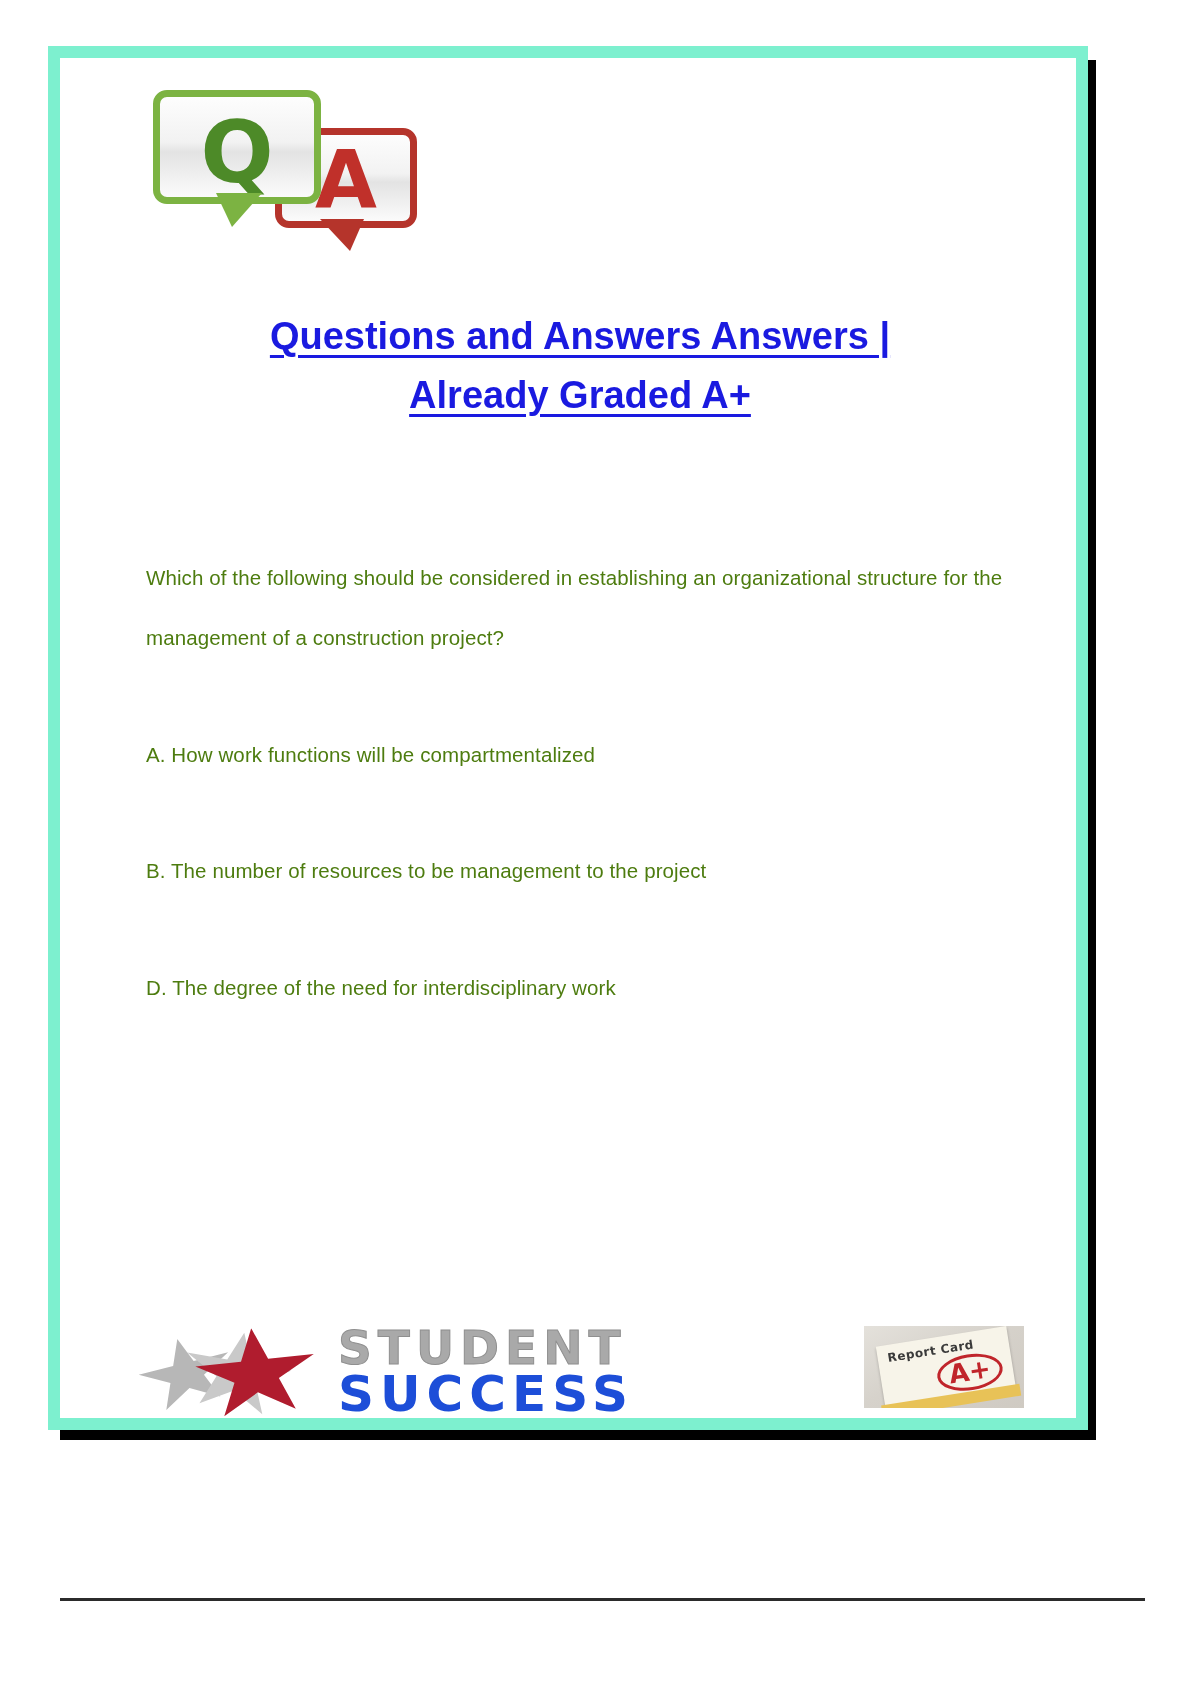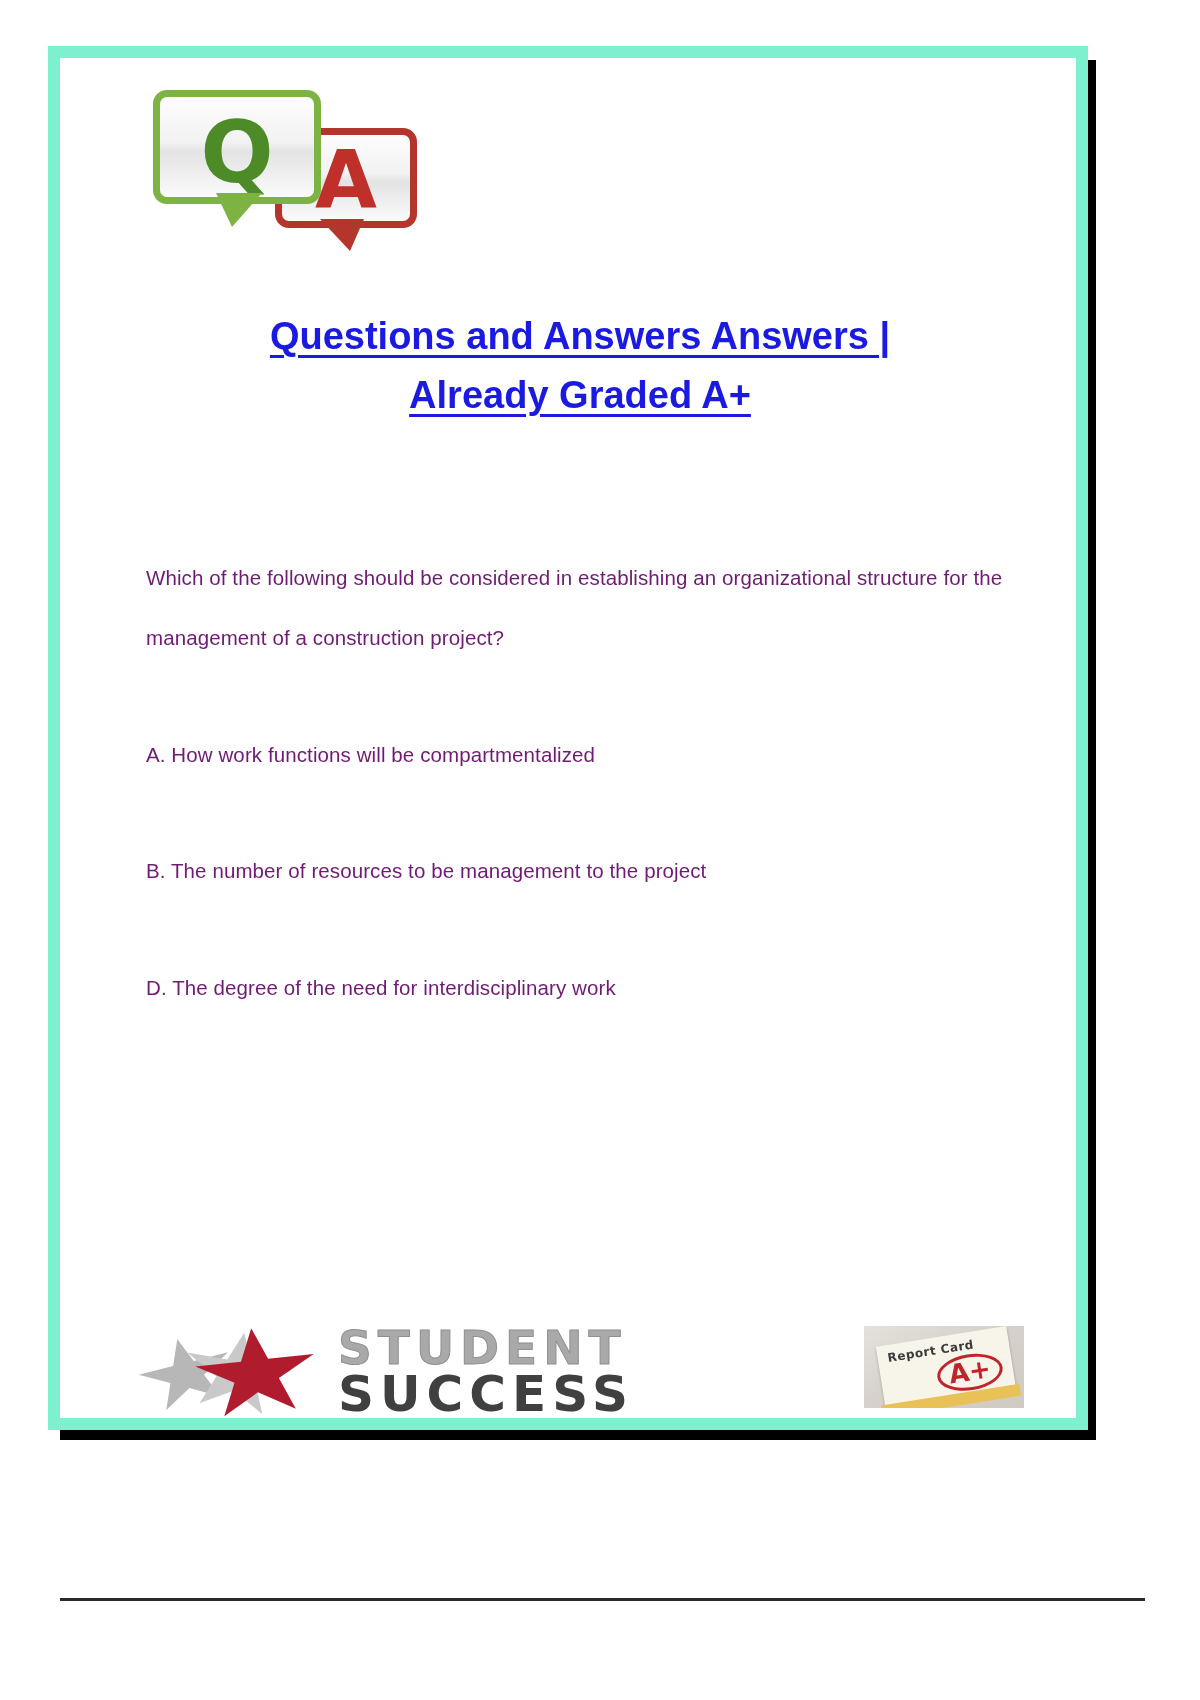--- a/index.html
+++ b/index.html
@@ -135,21 +135,21 @@
   }
 
   
   .body-block {
     position: absolute;
     left: 86px;
     top: 490px;
     width: 880px;
     font-family: "Liberation Sans", sans-serif;
     font-size: 20.5px;
-    color: #701a75;
+    color: #4d7c0f;
   }
   .q-stem {
     line-height: 2.95;
     margin-bottom: 56px;
     letter-spacing: 0.1px;
   }
   .opt {
     line-height: 2.95;
     margin-bottom: 56px;
     letter-spacing: 0.1px;
@@ -190,21 +190,21 @@
   }
   .ss-student {
     font-size: 47px;
     line-height: 0.95;
     color: #a9a9a9;
     -webkit-text-stroke: 1px #8f8f8f;
   }
   .ss-success {
     font-size: 50px;
     line-height: 0.95;
-    color: #404040;
+    color: #1d4ed8;
   }
 
   .report-card {
     position: absolute;
     right: -6px;
     top: -4px;
     width: 160px;
     height: 82px;
     background: linear-gradient(150deg, #e4e1db 0%, #d6d2cb 45%, #cfcac2 100%);
     overflow: hidden;

